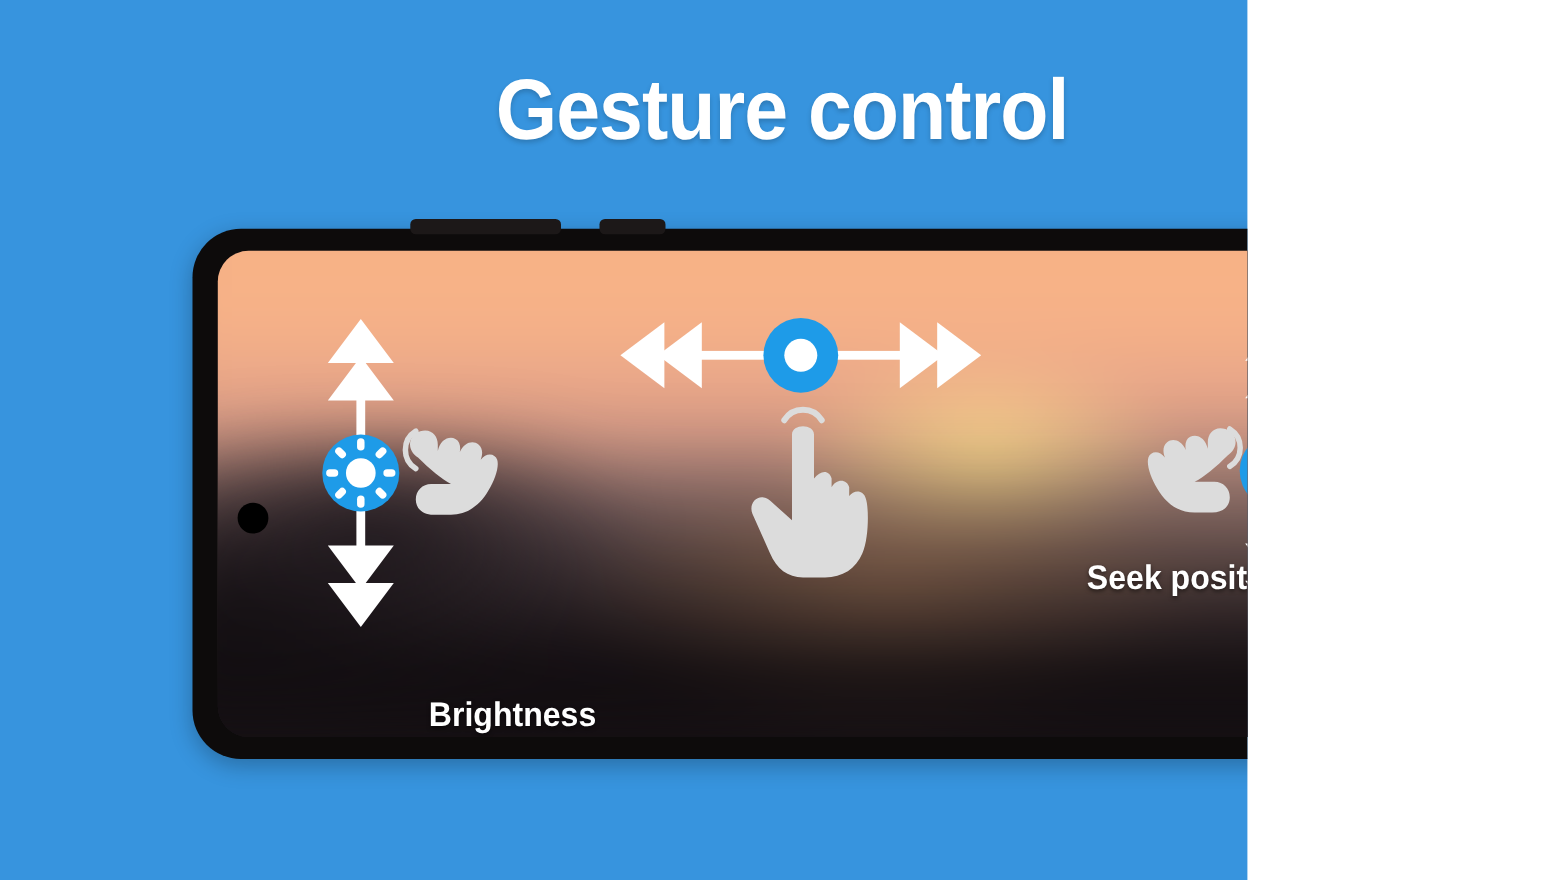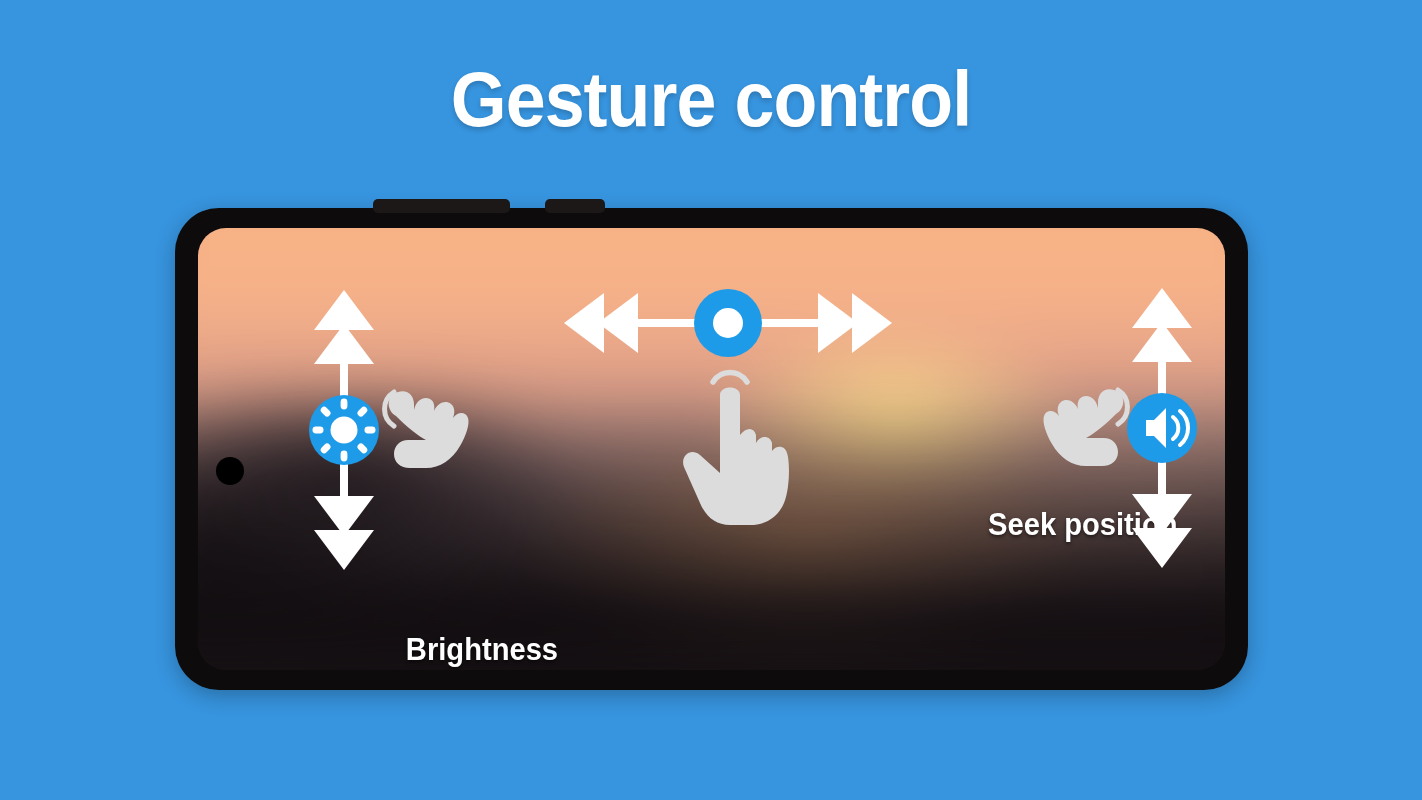--- a/index.html
+++ b/index.html
@@ -8,21 +8,21 @@
   }
   body {
     width: 1422px;
     height: 800px;
     overflow: hidden;
     font-family: "Liberation Sans", sans-serif;
   }
 
   #stage {
     position: relative;
-    width: 1422px;
+    width: 1134px;
     height: 800px;
     background: #3794DE;
     overflow: hidden;
   }
 
   
   #page-title {
     position: absolute;
     left: 0;
     top: 60px;
@@ -137,21 +137,21 @@
     font-size: 31px;
     font-weight: bold;
     letter-spacing: 0px;
     white-space: nowrap;
     text-shadow: 0 2px 4px rgba(0,0,0,0.55);
     transform: scaleX(0.94);
   }
   #label-brightness { left: 115px; top: 354px; }
   #label-seek       { left: 424px; top: 234px; }
 
-  #group-brightness { left: 88px;  top: 50px;  }
+  #group-brightness { left: 72px;  top: 50px;  }
   #group-seek       { left: 360px; top: 45px;  }
   #group-volume     { left: 830px; top: 48px;  }
 </style>
 </head>
 <body>
 
 <div id="stage">
 
   <div id="page-title">Gesture control</div>
 

